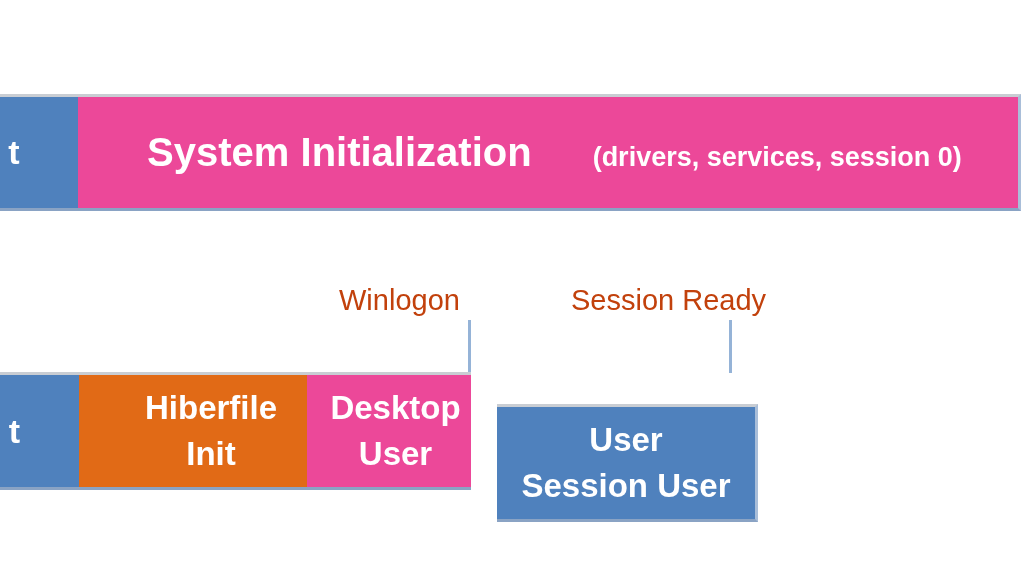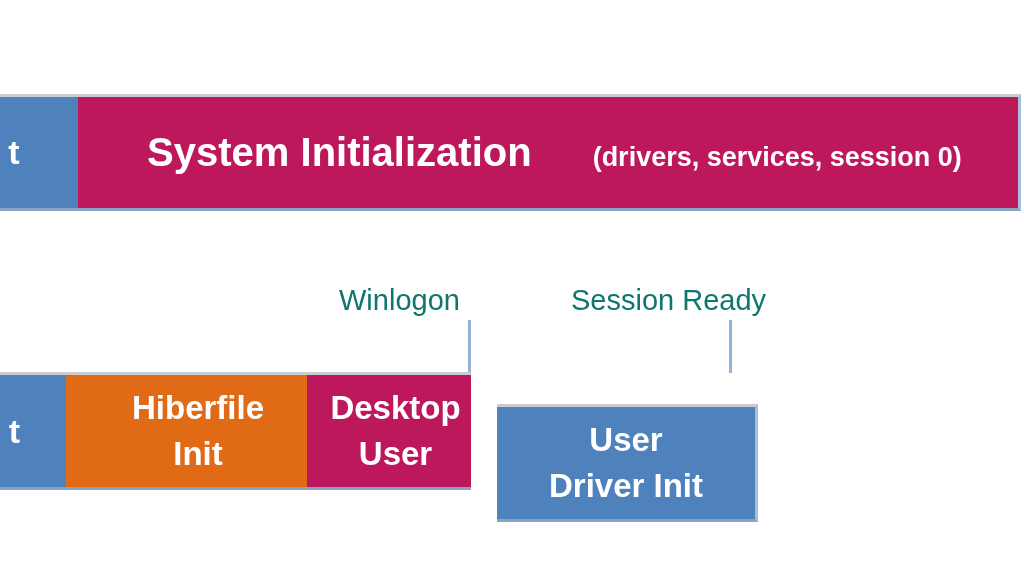--- a/index.html
+++ b/index.html
@@ -22,21 +22,21 @@
     align-items: center;
     justify-content: center;
     color: #ffffff;
     font-weight: 700;
     text-align: center;
     border-top: 3px solid #c9cdd3;
     border-bottom: 3px solid #8aa3c4;
   }
   .bar.row-end { border-right: 3px solid #a9bed9; }
   .fill-blue   { background: #4f81bd; }
-  .fill-green  { background: #be185d; padding-left: 13px; }
+  .fill-green  { background: #ec4899; padding-left: 13px; }
   .fill-orange { background: #e16a16; }
 
   
   .row1 { top: 94px; height: 117px; }
   .row1-trunc { left: -50px; width: 128px; font-size: 34px; }
   .row1-main  { left: 78px;  width: 943px; }
   .title-line {
     display: flex;
     align-items: baseline;
     justify-content: center;
@@ -45,39 +45,39 @@
   }
   .title-main { font-size: 40px; font-weight: 700; }
   .title-sub  { font-size: 27px; font-weight: 700; margin-left: 48px; }
 
   
   .milestone-label {
     position: absolute;
     top: 284px;
     font-size: 29px;
     font-weight: 400;
-    color: #0f766e;
+    color: #c2410c;
     white-space: nowrap;
   }
   .milestone-winlogon { left: 339px; }
   .milestone-desktop  { left: 571px; }
   .tick {
     position: absolute;
     top: 320px;
     height: 53px;
     width: 3px;
     background: #95b3d7;
   }
   .tick-winlogon { left: 468px; }
   .tick-desktop  { left: 729px; }
 
   
   .row2 { top: 372px; height: 118px; font-size: 33px; line-height: 46px; }
   .row2-trunc       { left: -50px; width: 129px; font-size: 34px; }
-  .row2-hiberfile   { left: 66px;  width: 264px; }
+  .row2-hiberfile   { left: 79px;  width: 264px; }
   .row2-driver      { left: 307px; width: 164px; }
   .row2-usersession { left: 497px; width: 261px; margin-top: 32px; }
 </style>
 </head>
 <body>
 
 <div class="bar fill-blue row1 row1-trunc">
   <span>t</span>
 </div>
 
@@ -105,14 +105,14 @@
   <div>Init</div>
 </div>
 
 <div class="bar fill-green row2 row2-driver">
   <div>Desktop</div>
   <div>User</div>
 </div>
 
 <div class="bar fill-blue row2 row2-usersession row-end">
   <div>User</div>
-  <div>Driver Init</div>
+  <div>Session User</div>
 </div>
 
 </body></html>

